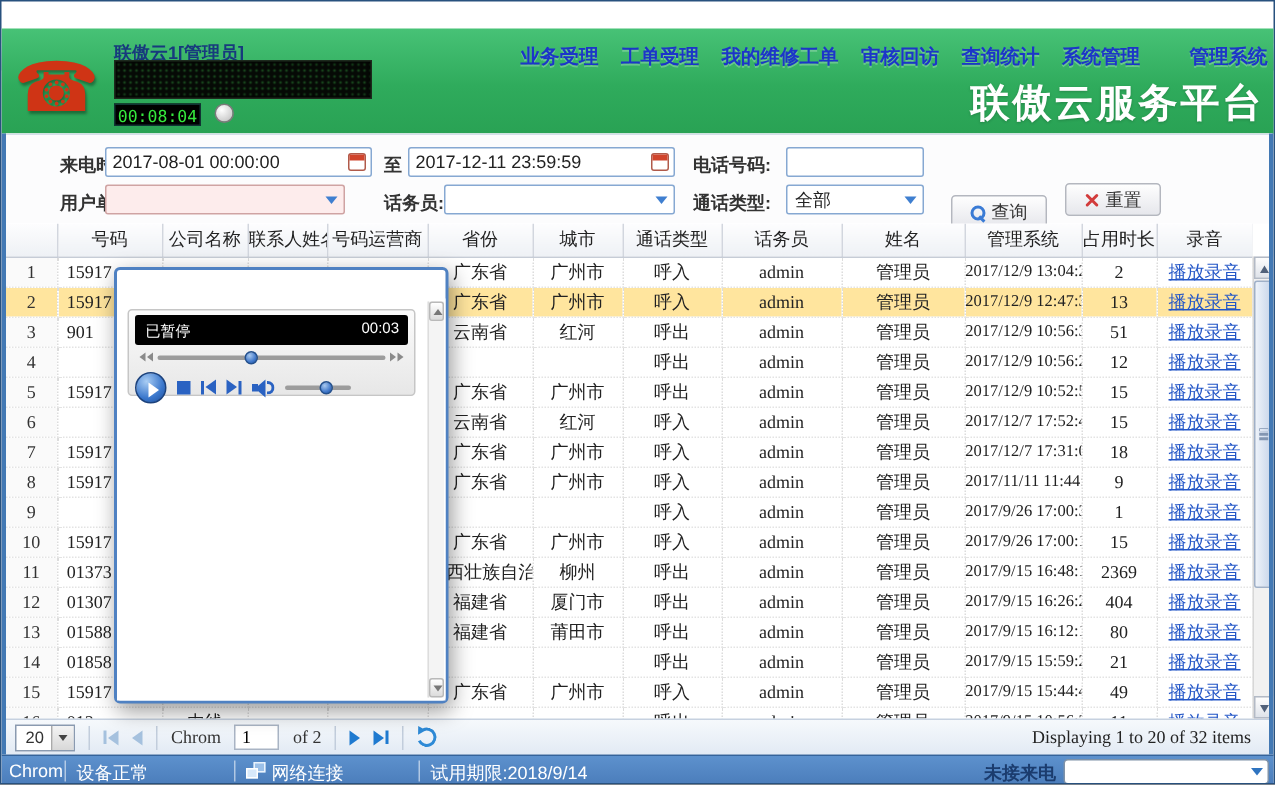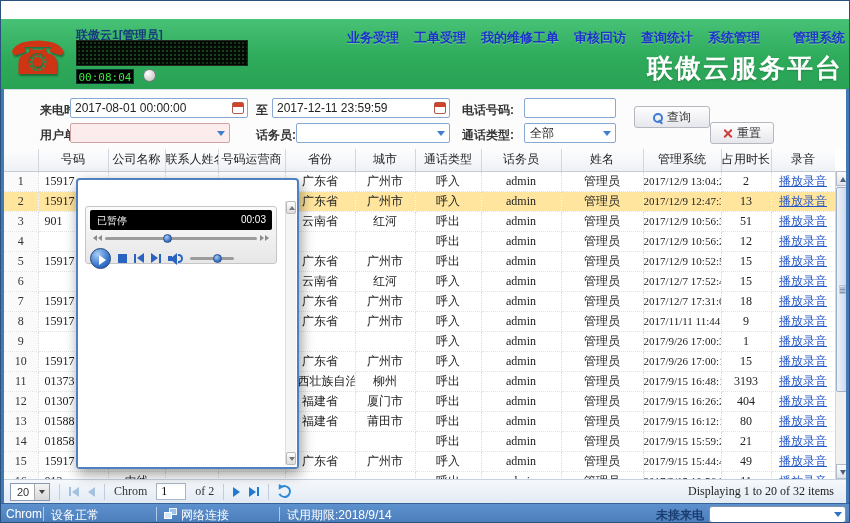--- a/index.html
+++ b/index.html
@@ -257,21 +257,21 @@
     <span class="flabel" style="left:252px;top:37px">话务员:</span>
     <div class="combo" style="left:292px;top:33px;width:154px">
       <span></span>
       <span class="chev"></span>
     </div>
     <span class="flabel" style="left:458px;top:37px">通话类型:</span>
     <div class="combo" style="left:520px;top:33px;width:92px">
       <span>全部</span>
       <span class="chev"></span>
     </div>
-    <div class="btn" style="left:630px;top:16px;width:76px">
+    <div class="btn" style="left:630px;top:40px;width:64px">
       <span class="mag"></span>
       <span>查询</span>
     </div>
     <div class="btn" style="left:706px;top:32px;width:64px">
       <span class="xico"></span>
       <span>重置</span>
     </div>
   </div>
 
   <div id="gridwrap">
@@ -464,21 +464,21 @@
             <td class="c-num">01373</td>
             <td class="c-company"></td>
             <td class="c-contact"></td>
             <td class="c-carrier"></td>
             <td class="c-province">广西壮族自治区</td>
             <td class="c-city">柳州</td>
             <td class="c-type">呼出</td>
             <td class="c-operator">admin</td>
             <td class="c-name">管理员</td>
             <td class="c-start">2017/9/15 16:48:19</td>
-            <td class="c-duration">3193</td>
+            <td class="c-duration">2369</td>
             <td><a class="play">播放录音</a></td>
           </tr>
           <tr>
             <td class="rn">12</td>
             <td class="c-num">01307</td>
             <td class="c-company"></td>
             <td class="c-contact"></td>
             <td class="c-carrier"></td>
             <td class="c-province">福建省</td>
             <td class="c-city">厦门市</td>

